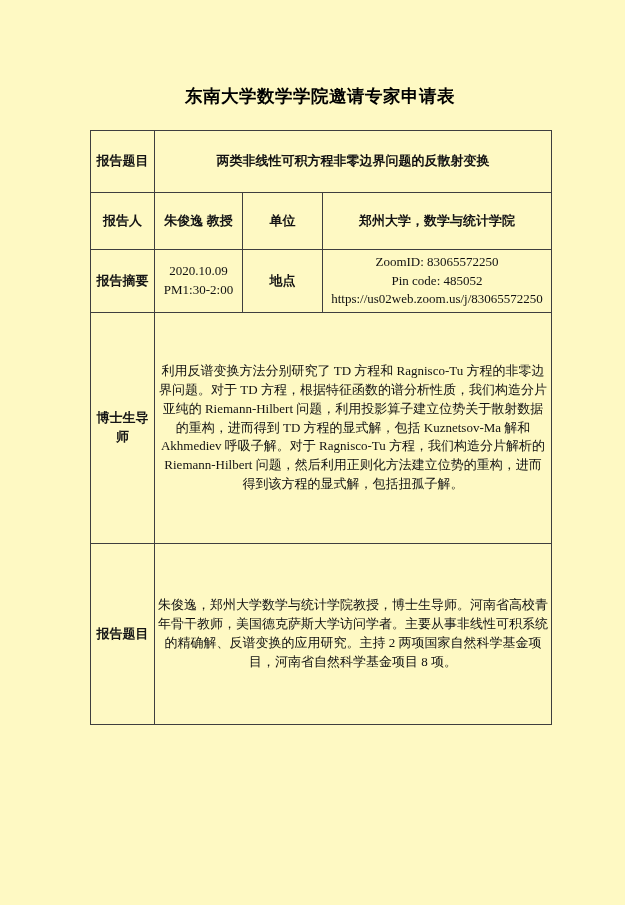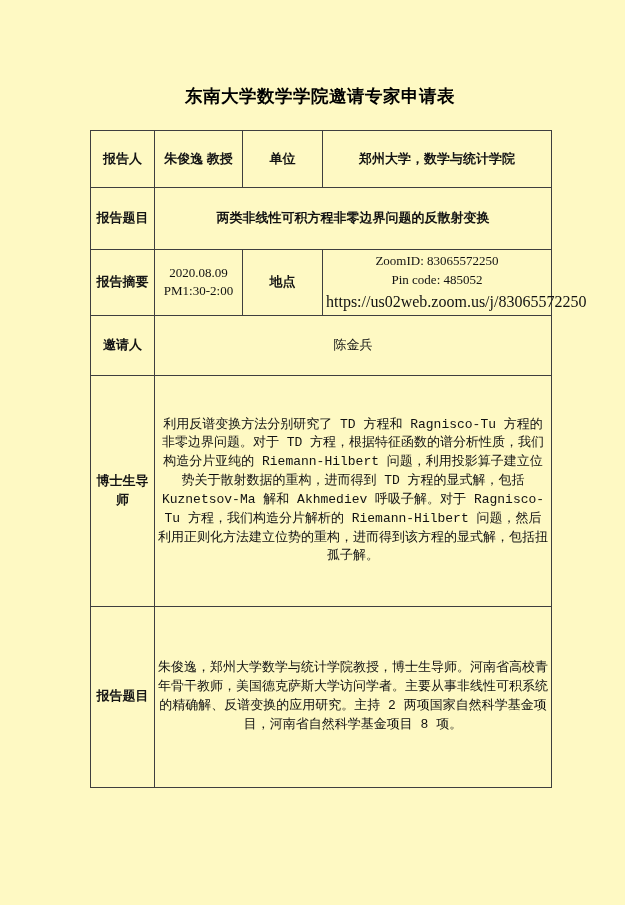--- a/index.html
+++ b/index.html
@@ -58,81 +58,77 @@
   td.title-cell {
     font-family: "Liberation Sans", "DejaVu Sans", sans-serif;
     font-weight: bold;
     font-size: 13.5px;
   }
   td.serif-cell {
     font-family: "Liberation Serif", "DejaVu Serif", serif;
     font-size: 13px;
   }
   td.para-cell {
-    font-family: Liberation Mono, monospace;
+    font-family: Liberation Serif, serif;
     text-align: justify;
     padding: 10px 8px;
     font-size: 13px;
   }
   td.abstract-cell { line-height: 22px; }
   td.bio-cell { line-height: 24px; }
   .venue-line { display: block; }
   .venue-link {
     display: block;
-    font-size: 16px;
+    font-size: 13px;
     white-space: nowrap;
   }
   .time-line { display: block; }
 </style>
 </head>
 <body>
 
 <div class="page">
 
   <div class="doc-title">东南大学数学学院邀请专家申请表</div>
 
   <table class="form">
     <colgroup>
       <col style="width:64px">
       <col style="width:88px">
       <col style="width:80px">
       <col style="width:229px">
     </colgroup>
 
     <tbody>
-        <tr style="height:57px">
+        <tr style="height:62px">
+      <td class="label">报告题目</td>
+      <td class="title-cell" colspan="3">两类非线性可积方程非零边界问题的反散射变换</td>
+    </tr>
+
+    <tr style="height:57px">
       <td class="label">报告人</td>
       <td class="hei">朱俊逸 教授</td>
       <td class="label">单位</td>
       <td class="hei">郑州大学，数学与统计学院</td>
     </tr>
 
-    <tr style="height:62px">
-      <td class="label">报告题目</td>
-      <td class="title-cell" colspan="3">两类非线性可积方程非零边界问题的反散射变换</td>
-    </tr>
-
     <tr style="height:63px">
       <td class="label">报告摘要</td>
       <td class="serif-cell">
-        <span class="time-line">2020.08.09</span>
+        <span class="time-line">2020.10.09</span>
         <span class="time-line">PM1:30-2:00</span>
       </td>
       <td class="label">地点</td>
       <td class="serif-cell">
         <span class="venue-line">ZoomID: 83065572250</span>
         <span class="venue-line">Pin code: 485052</span>
         <span class="venue-link">https://us02web.zoom.us/j/83065572250</span>
       </td>
     </tr>
 
-    <tr style="height:60px">
-      <td class="label">邀请人</td>
-      <td class="serif-cell" colspan="3">陈金兵</td>
-    </tr>
 
     <tr style="height:231px">
       <td class="label">博士生导师</td>
       <td class="para-cell abstract-cell" colspan="3">利用反谱变换方法分别研究了 TD 方程和 Ragnisco-Tu 方程的非零边界问题。对于 TD 方程，根据特征函数的谱分析性质，我们构造分片亚纯的 Riemann-Hilbert 问题，利用投影算子建立位势关于散射数据的重构，进而得到 TD 方程的显式解，包括 Kuznetsov-Ma 解和 Akhmediev 呼吸子解。对于 Ragnisco-Tu 方程，我们构造分片解析的 Riemann-Hilbert 问题，然后利用正则化方法建立位势的重构，进而得到该方程的显式解，包括扭孤子解。</td>
     </tr>
 
     <tr style="height:181px">
       <td class="label">报告题目</td>
       <td class="para-cell bio-cell" colspan="3">朱俊逸，郑州大学数学与统计学院教授，博士生导师。河南省高校青年骨干教师，美国德克萨斯大学访问学者。主要从事非线性可积系统的精确解、反谱变换的应用研究。主持 2 两项国家自然科学基金项目，河南省自然科学基金项目 8 项。</td>
     </tr>

